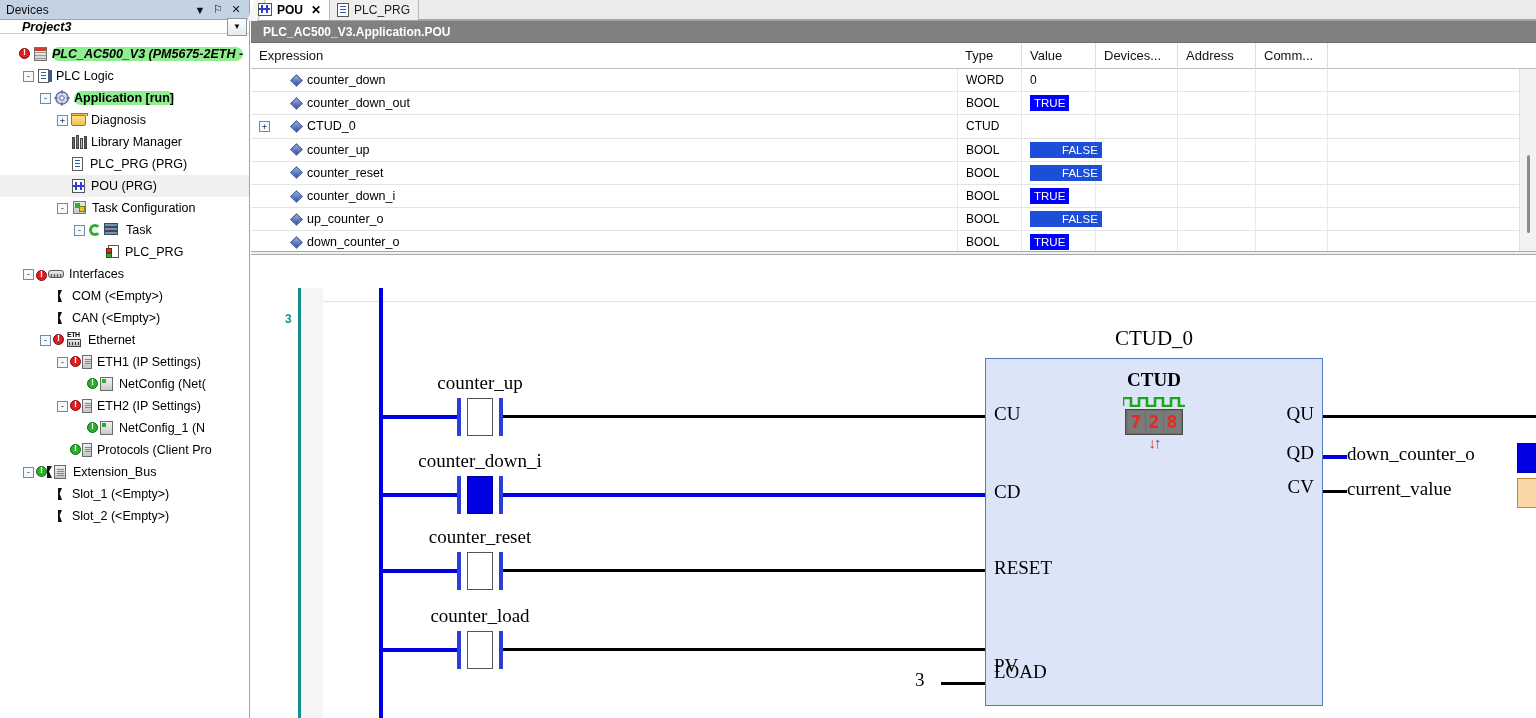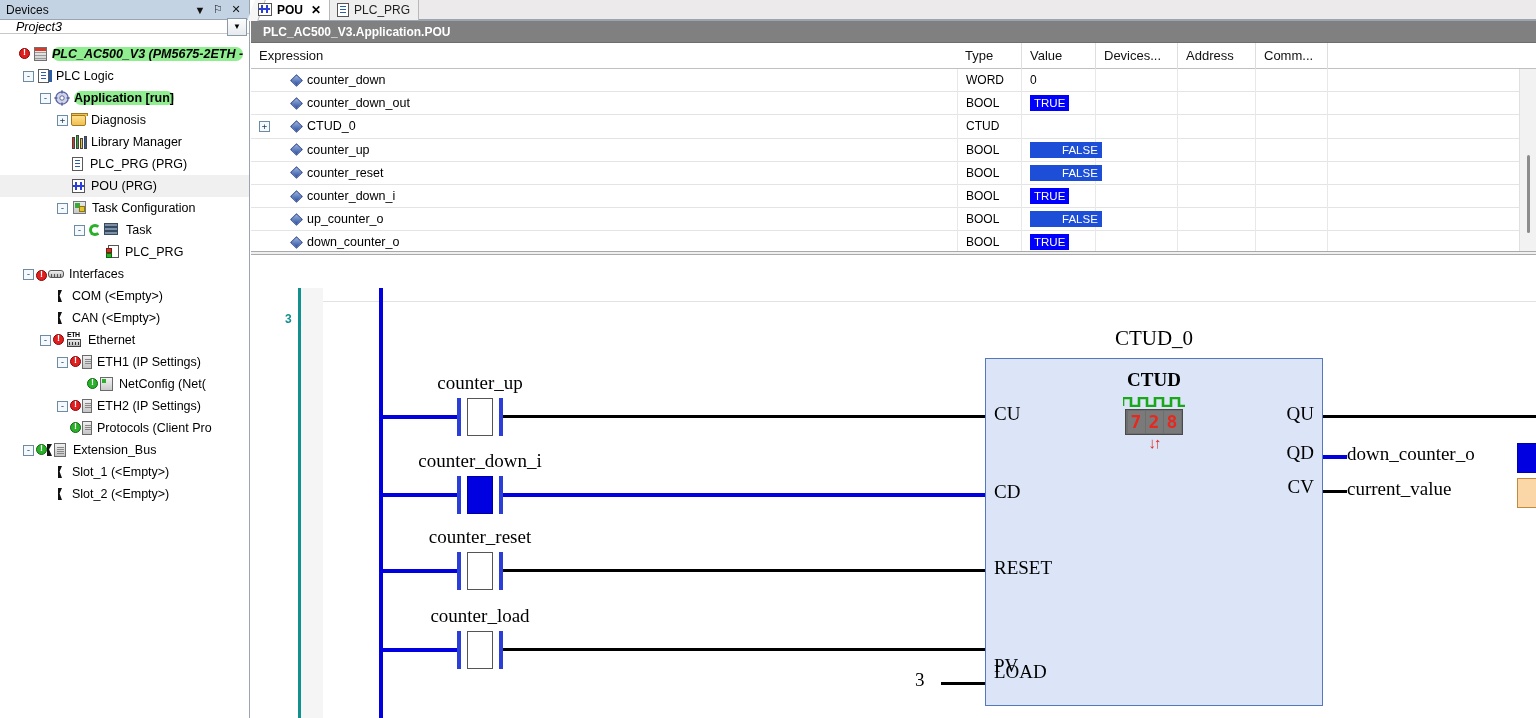--- a/index.html
+++ b/index.html
@@ -28,22 +28,23 @@
   }
   #devices-header .title {
     font-size: 12px; color: #0c0c0c; flex: 1;
   }
   #devices-header .hdr-btn {
     width: 18px; height: 18px; display: flex; align-items: center;
     justify-content: center; font-size: 11px; color: #111; cursor: pointer;
   }
   #proj-bar {
     height: 14px; border-bottom: 1px solid #c8c8c8;
-    display: flex; align-items: center; padding-left: 16px;
+    display: flex; align-items: center; padding-left: 22px;
     background: #fff;
+    font-weight: bold;
   }
   #proj-bar .proj-name {
     font-style: italic; font-size: 12.5px; flex: 1;
   }
   #proj-bar .combo {
     width: 20px; height: 18px; margin-right: 2px;
     border: 1px solid #8a9aa9; background: linear-gradient(#fdfdfd,#e6eaee);
     display: flex; align-items: center; justify-content: center;
     font-size: 8px; cursor: pointer;
   }
@@ -525,20 +526,32 @@
           <span class="expander">-</span>
           <span style="position: relative; display: inline-flex; align-items: center; padding-left: 10px;">
             <span class="warn"></span>
             <span class="ic ic-mod">
               <span class="m"></span>
             </span>
           </span>
           <span class="tlabel">ETH2 (IP Settings)</span>
         </div>
         <div class="tnode">
+          <span class="indent" style="width: 74px;"></span>
+          <span class="expander blank"></span>
+          <span style="position: relative; display: inline-flex; align-items: center; padding-left: 10px;">
+            <span class="warn green"></span>
+            <span class="ic ic-net">
+              <span class="m"></span>
+              <span class="g"></span>
+            </span>
+          </span>
+          <span class="tlabel">NetConfig_1 (N</span>
+        </div>
+        <div class="tnode">
           <span class="indent" style="width: 57px;"></span>
           <span class="expander blank"></span>
           <span style="position: relative; display: inline-flex; align-items: center; padding-left: 10px;">
             <span class="warn green"></span>
             <span class="ic ic-mod">
               <span class="m"></span>
             </span>
           </span>
           <span class="tlabel">Protocols (Client Pro</span>
         </div>

